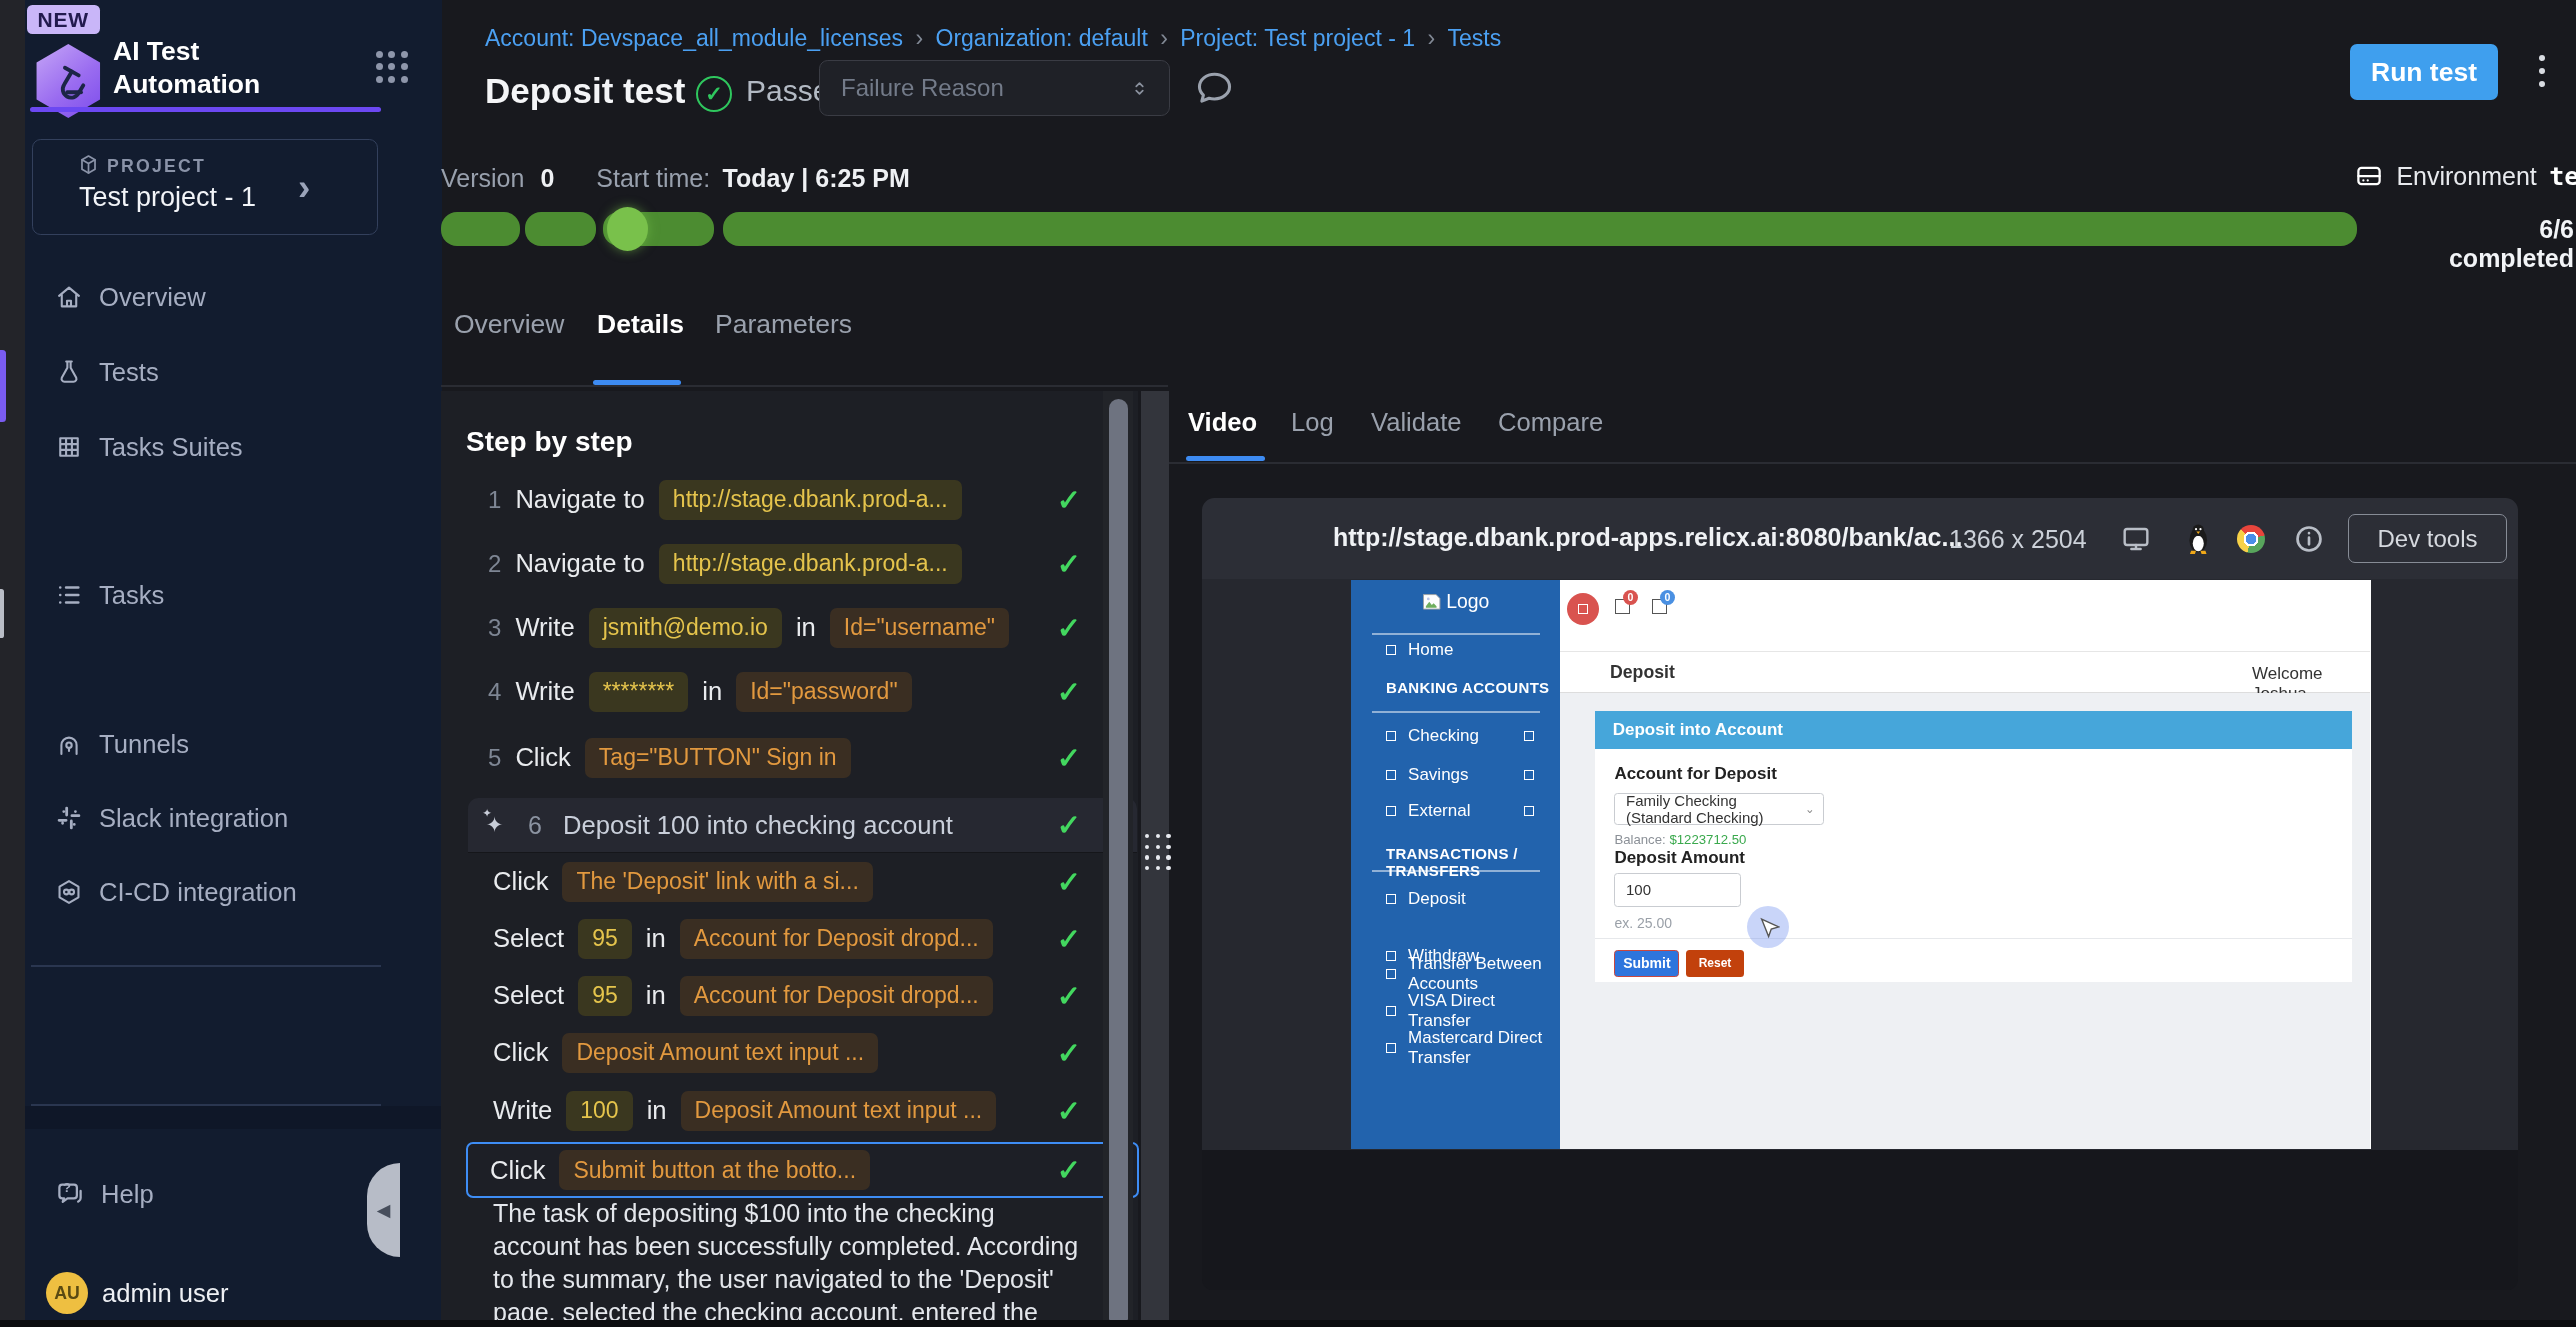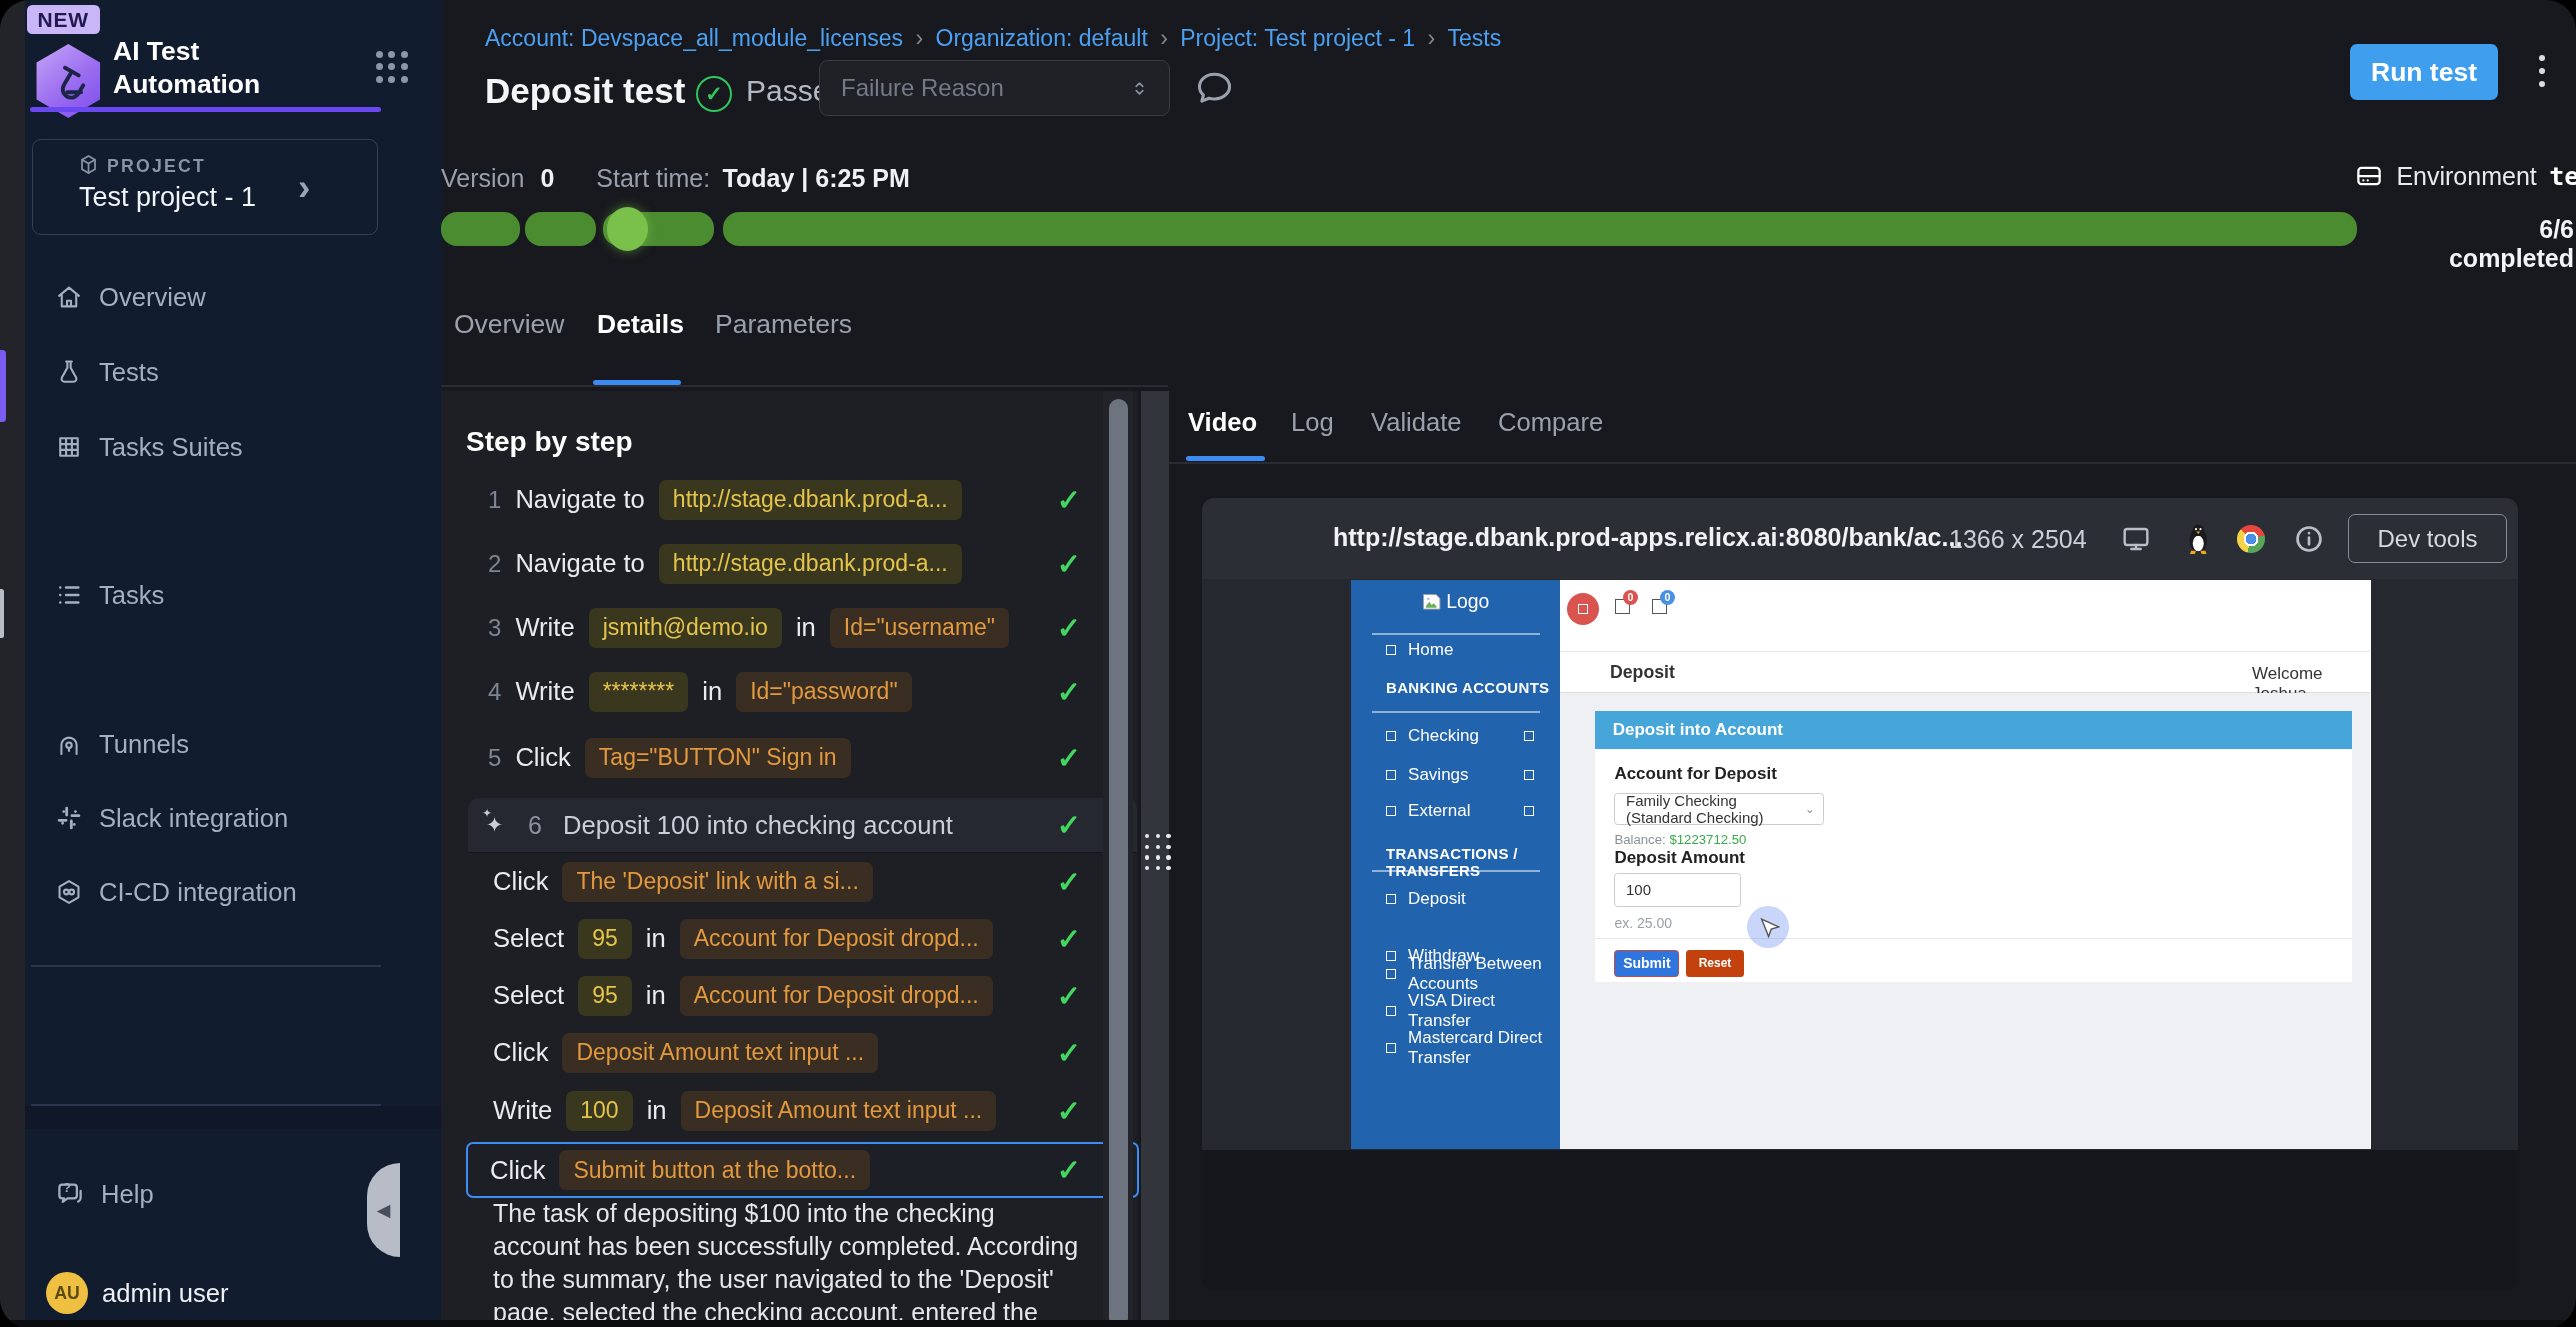--- a/index.html
+++ b/index.html
@@ -1,17 +1,17 @@
 <!DOCTYPE html>
 <html style="font-size:14px"><head>
 <meta charset="utf-8">
 <style>
   html,body{margin:0;padding:0;background:#000;}
   #root{position:relative;width:2576px;height:1328px;background:#18191e;overflow:hidden;
-        font-family:"Liberation Sans",sans-serif;color:#e8eaee;border-radius:30px;}
+        font-family:"Liberation Sans",sans-serif;color:#e8eaee;}
   .abs{position:absolute;}
   svg.ic{fill:none;stroke:currentColor;stroke-width:1.8;stroke-linecap:round;stroke-linejoin:round;display:block;}
 
   
   .edge{left:0;top:0;width:25px;height:1328px;background:#232429;}
   .edge-mark-purple{left:0;top:350px;width:6.2px;height:72px;background:#7a5cf0;border-radius:0 3.5px 3.5px 0;}
   .edge-mark-light{left:0;top:589px;width:4.4px;height:49px;background:#b9bdc6;border-radius:0 2.6px 2.6px 0;}
 
   
   .sidebar{left:25px;top:0;width:417px;height:1328px;background:#121c2f;}

